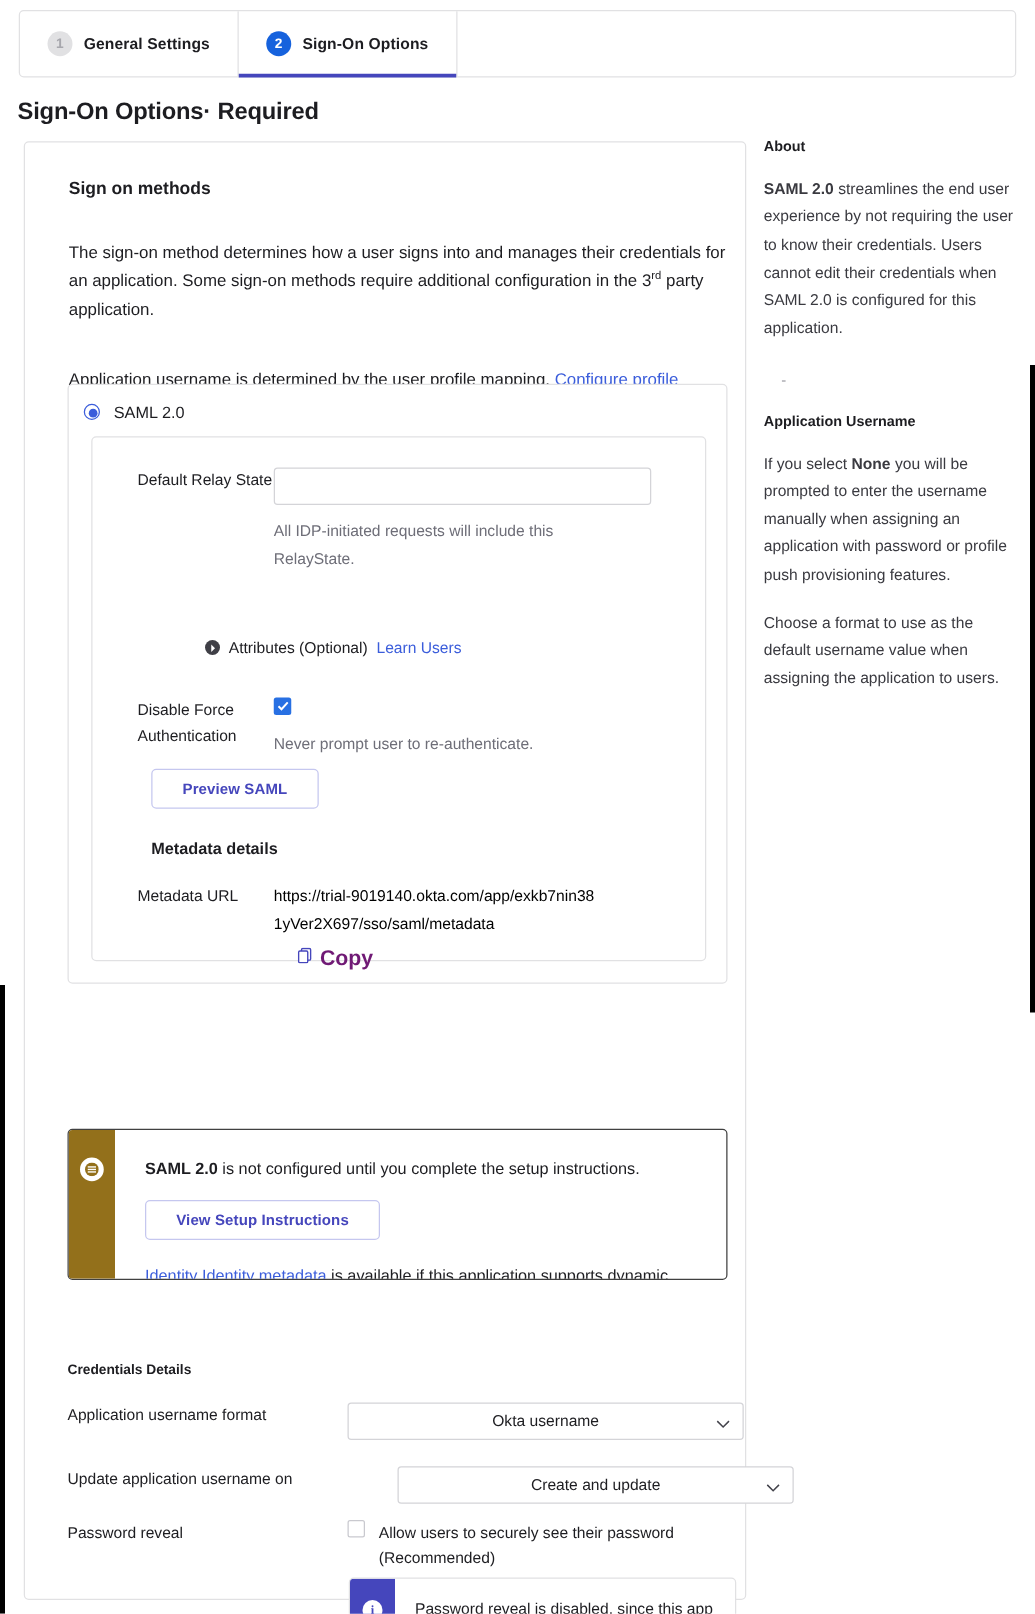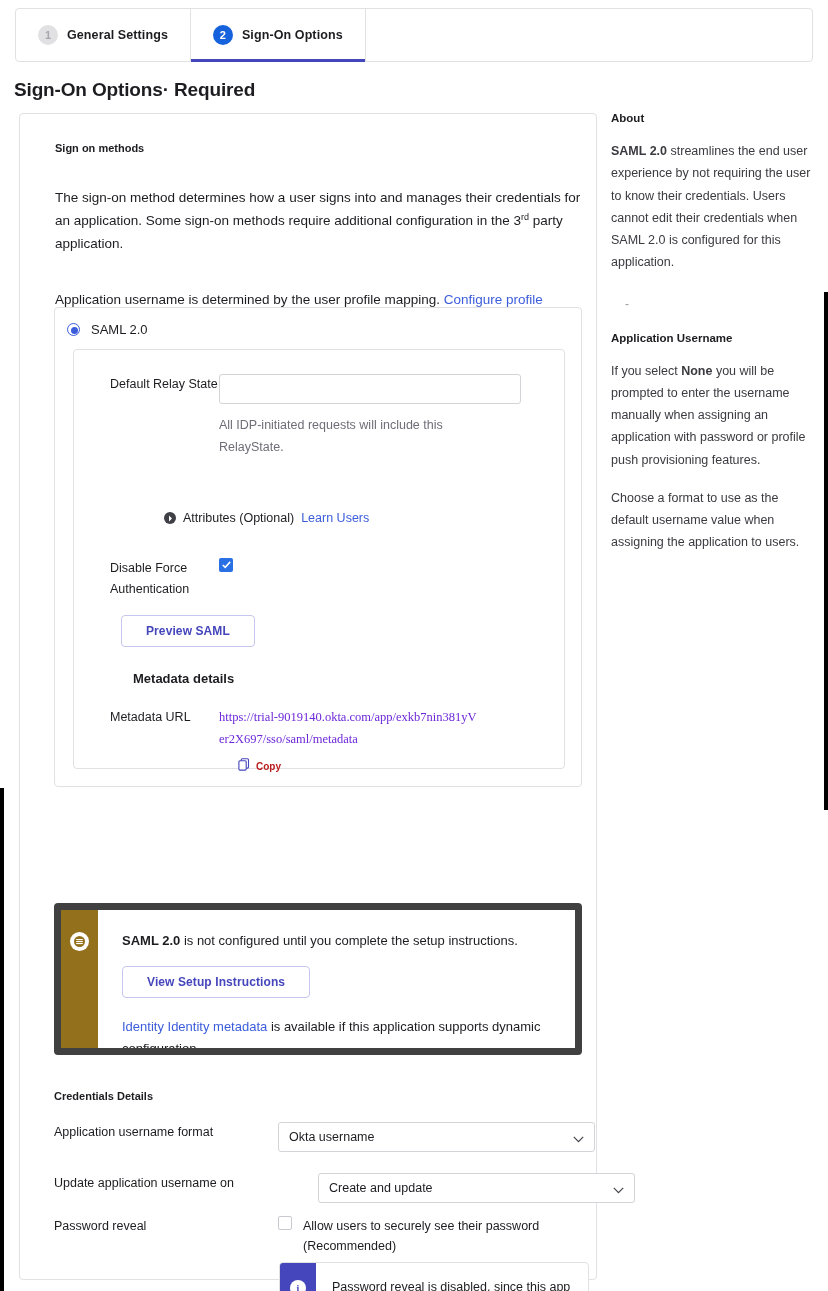--- a/index.html
+++ b/index.html
@@ -50,21 +50,21 @@
     font-size:19px; font-weight:700; letter-spacing:-.15px; color:#1d1d21;
   }
 
   
   .card {
     position:absolute; left:19px; top:113px; width:578px; height:1167px;
     background:#fff; border:1px solid #e1e1e3; border-radius:4px;
   }
   .card-inner { padding:20px 21px 0 21px; }
 
-  h3.sec { font-size:11px; font-weight:700; margin:8px 0 0 14px; }
+  h3.sec { font-size:14px; font-weight:700; margin:8px 0 0 14px; }
   p.body {
     font-size:13.5px; line-height:1.72; color:#1d1d21;
     margin:32px 0 0 14px; width:531px;
   }
   a.link { color:#3b5ddb; text-decoration:none; cursor:pointer; }
   sup.ord { font-size:9px; vertical-align:super; }
 
   
   .radio-panel {
     position:absolute; left:34px; top:193px; width:528px; height:480px;
@@ -115,28 +115,28 @@
   .cb.empty { background:#fff; border:1px solid #c9c9cf; }
 
   button.btn-ghost {
     font-family:inherit; font-size:12px; font-weight:700; color:#4546bc;
     background:#fff; border:1px solid #c5c7ef; border-radius:4px;
     padding:8px 24px; cursor:pointer; letter-spacing:.1px;
   }
 
   h4.sub { font-size:13px; font-weight:700; color:#1d1d21; }
 
-  .mono-url { font-size:12.5px; color:#6d28d9; line-height:1.72; width:260px; word-break:break-all;font-family:Liberation Serif, serif; }
+  .mono-url { font-size:12.5px; color:#000000; line-height:1.72; width:260px; word-break:break-all; }
   .copy-row { display:flex; align-items:center; gap:6px; margin-top:7px; margin-left:19px; cursor:pointer; }
-  .copy-row span.lbl { font-size:10px; font-weight:700; color:#b91c1c; }
+  .copy-row span.lbl { font-size:17px; font-weight:700; color:#701a75; }
 
   
   .callout {
-    position:absolute; left:34px; top:789px; width:528px; height:152px;
-    border:7px solid #404040; border-radius:4px; background:#fff;
+    position:absolute; left:34px; top:789px; width:528px; height:121px;
+    border:1px solid #404040; border-radius:4px; background:#fff;
     display:flex; overflow:hidden;
   }
   .callout .stripe {
     width:37px; background:#93701b; flex:0 0 auto;
     display:flex; justify-content:center; padding-top:22px;
   }
   .bubble {
     width:19px; height:19px; border-radius:50%; background:#fff;
     display:flex; align-items:center; justify-content:center;
   }
@@ -147,21 +147,21 @@
   
   #cred-title { position:absolute; left:34px; top:976px; font-size:11px; font-weight:700; }
 
   .crow { position:absolute; display:flex; align-items:flex-start; }
   .crow .lab { width:224px; font-size:12.5px; color:#1d1d21; line-height:1.6; }
 
   .select {
     position:relative; width:317px; height:30px;
     border:1px solid #d4d4d8; border-radius:3px; background:#fff;
     display:flex; align-items:center; padding:0 10px;
-    font-size:12.5px; color:#1d1d21; cursor:pointer;
+    font-size:12.5px; color:#1d1d21; cursor:pointer;justify-content:center;
   }
   .select .chev { position:absolute; right:10px; top:9px; }
 
   .pwd-check { display:flex; gap:11px; align-items:flex-start; }
   .pwd-check .t { font-size:12.5px; color:#1d1d21; line-height:1.62; width:260px; }
 
   .info-box {
     position:absolute; left:259px; top:1148px; width:310px; height:70px;
     border:1px solid #e1e1e3; border-radius:4px; background:#fff;
     display:flex; overflow:hidden;
@@ -241,28 +241,29 @@
       </div>
 
       <div class="frow" style="left:0; top:208px;">
         <div class="flabel" style="width:145px;">Disable Force Authentication</div>
         <div class="fctrl">
           <span class="cb">
             <svg width="9" height="8" viewBox="0 0 9 8" aria-hidden="true">
                 <path d="M0.8 4 L3.2 6.4 L8.2 0.9" stroke="#ffffff" stroke-width="1.6" fill="none"></path>
               </svg>
           </span>
+          <div class="hint" style="margin-top:13px; width:280px;">Never prompt user to re-authenticate.</div>
         </div>
       </div>
 
       <div style="position:absolute; left:47px; top:265px;">
         <button class="btn-ghost">Preview SAML</button>
       </div>
 
-      <h4 class="sub" style="position:absolute; left:59px; top:321px; margin:0;">Metadata details</h4>
+      <h4 class="sub" style="position:absolute; left:47px; top:321px; margin:0;">Metadata details</h4>
 
       <div class="frow" style="left:0; top:357px;">
         <div class="flabel">Metadata URL</div>
         <div class="fctrl">
           <div class="mono-url">https://trial-9019140.okta.com/app/exkb7nin381yVer2X697/sso/saml/metadata</div>
           <div class="copy-row">
             <span>
               <svg width="12" height="13" viewBox="0 0 12 13" aria-hidden="true">
                 <rect x="3.2" y="0.8" width="7.3" height="9.3" rx="1" fill="none" stroke="#4546bc" stroke-width="1.1"></rect>
                 <rect x="0.9" y="2.8" width="7.3" height="9.3" rx="1" fill="#ffffff" stroke="#4546bc" stroke-width="1.1"></rect>

